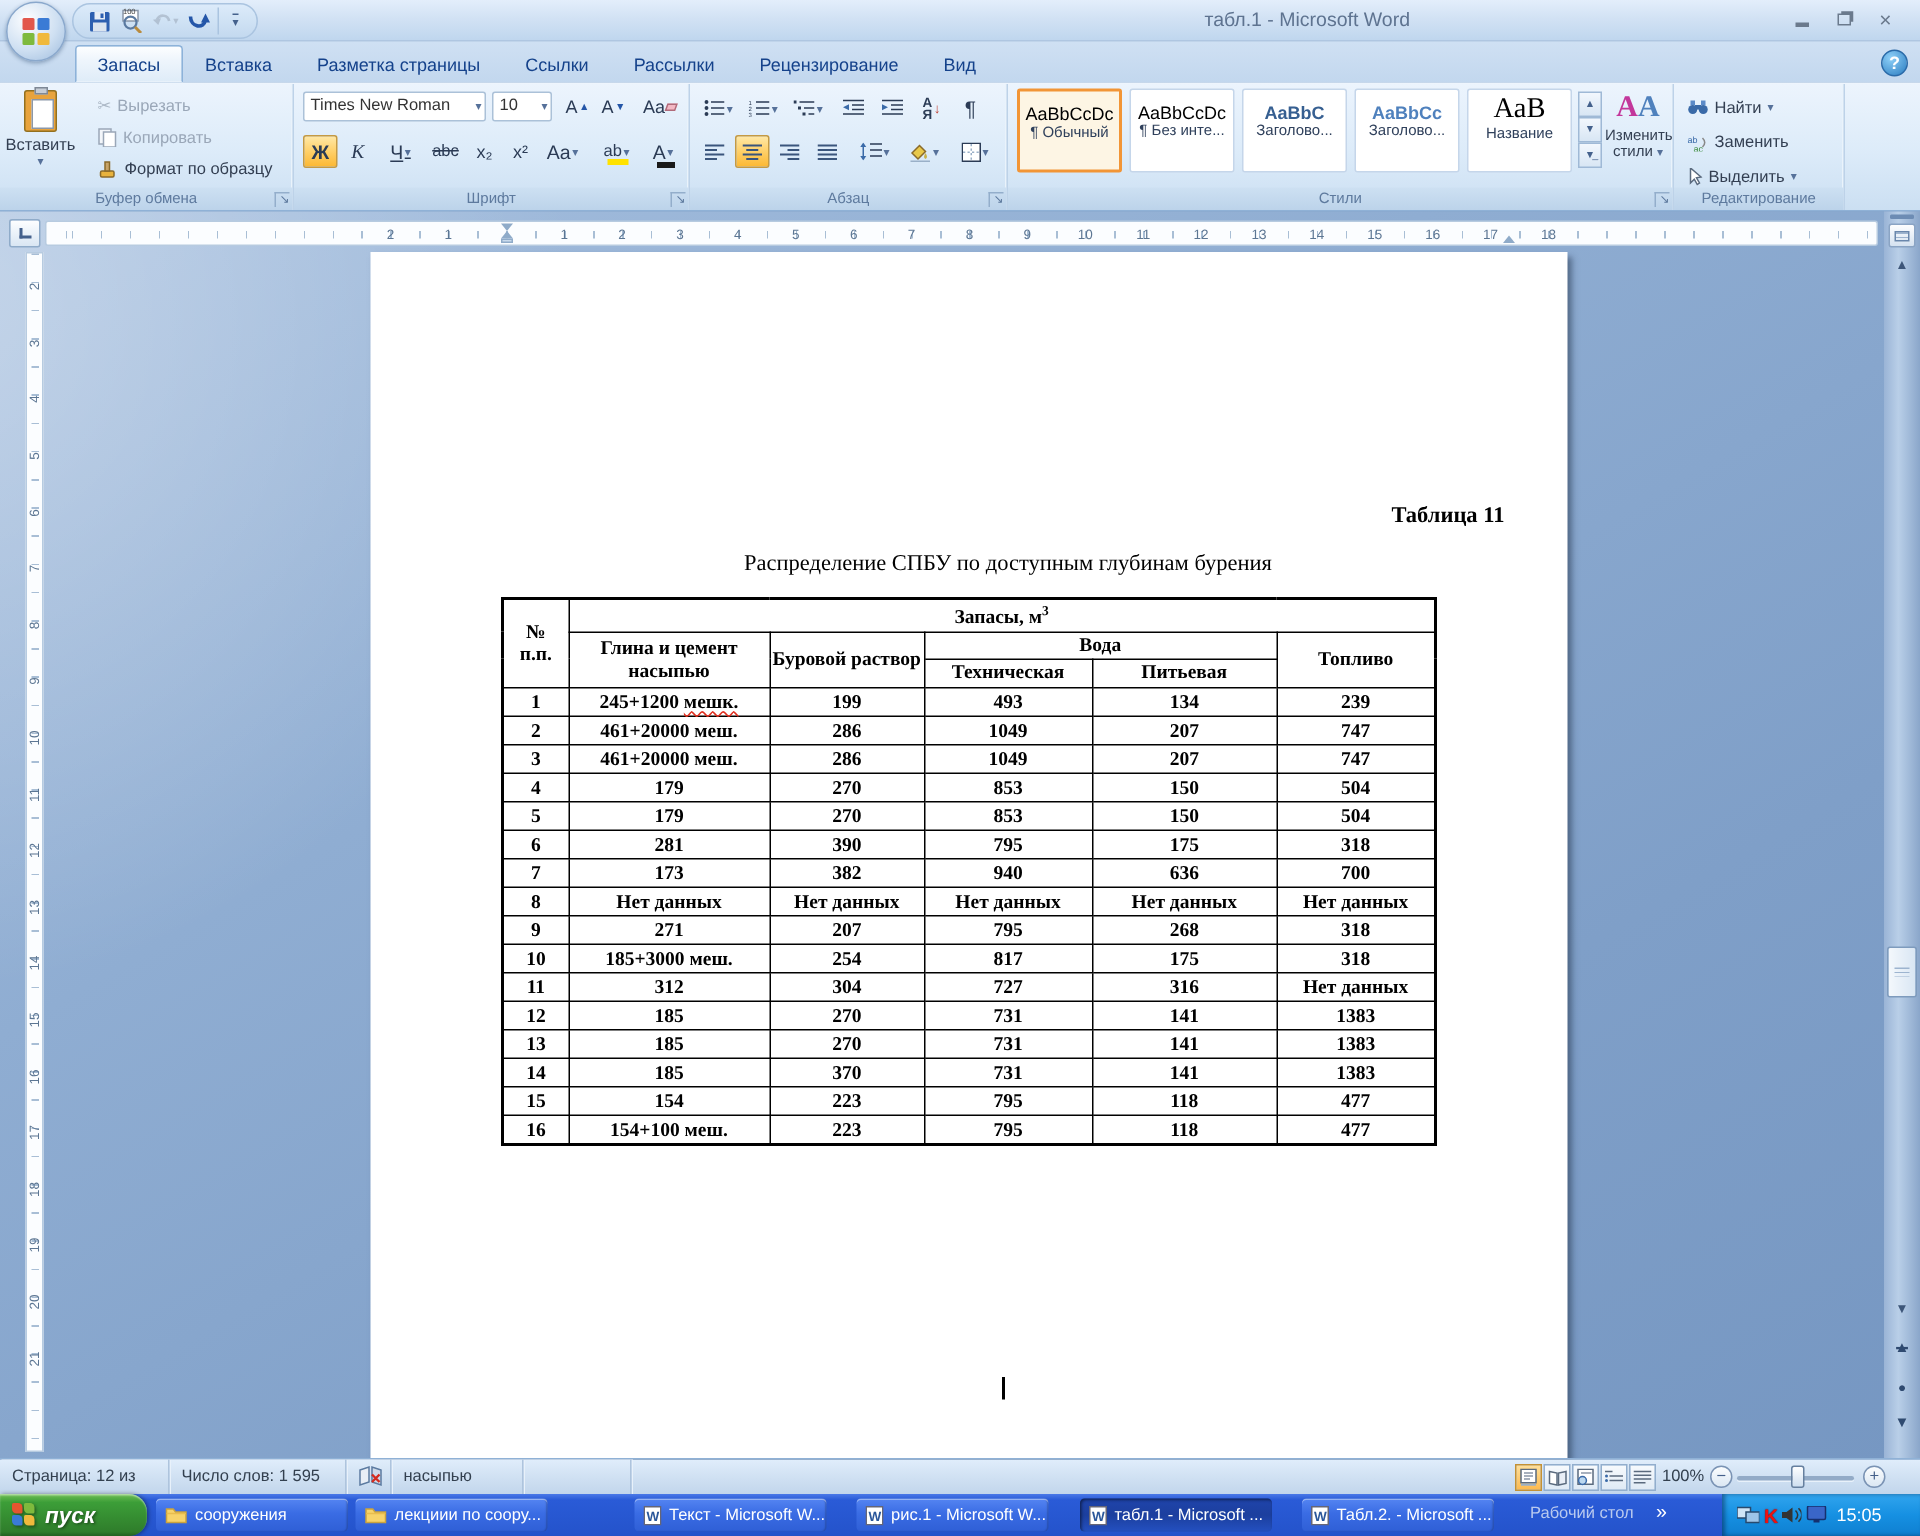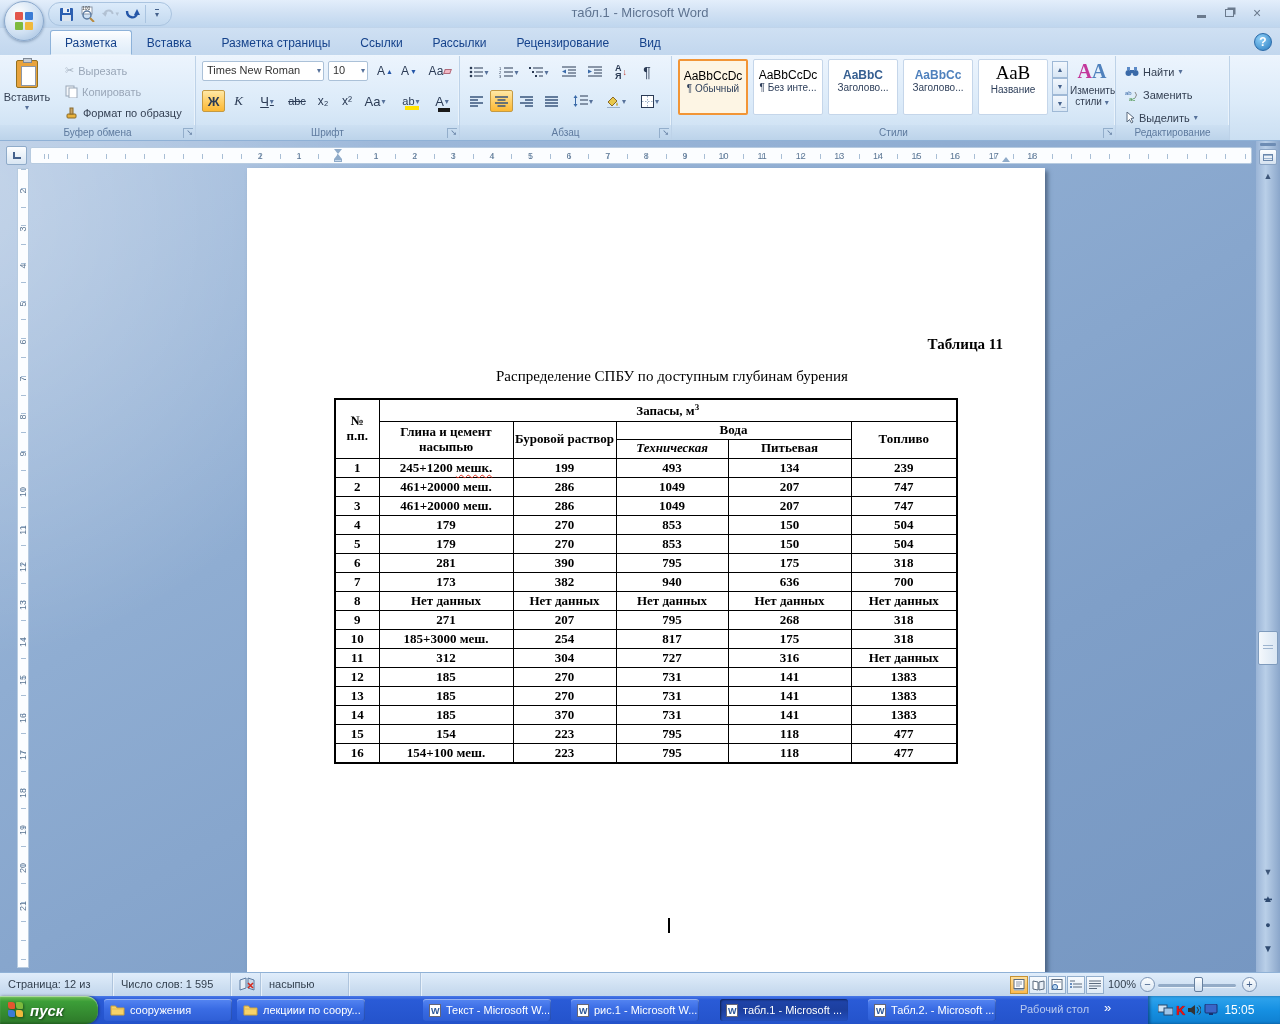--- a/index.html
+++ b/index.html
@@ -15,21 +15,21 @@
     background:radial-gradient(circle at 35% 30%, #fdfeff, #cfe0f2 55%, #9dbbdd);
     border:1px solid #8aa8cc; box-shadow:0 1px 3px rgba(40,70,110,.45); z-index:30; }
   .logo-grid { left:10px; top:10px; width:18px; height:18px; display:grid;
     grid-template-columns:8px 8px; grid-template-rows:8px 8px; gap:2px; }
   .logo-grid i { border-radius:1px; }
   #qat { left:48px; top:2px; height:24px; display:flex; align-items:center; gap:4px;
     padding:0 8px; background:linear-gradient(#dcebfa,#c3d9ef); border-radius:12px;
     border:1px solid #aac4e0; }
   .qat-ic { width:18px; height:18px; display:flex; align-items:center; justify-content:center;
     font-size:13px; color:#5b7aa0; }
-  #win-title { left:340px; top:5px; width:600px; text-align:center; font-size:13px;
+  #win-title { left:340px; top:5px; width:600px; text-align:right; font-size:13px;
     color:#5e7390; }
   .winbtn { top:6px; width:26px; height:15px; text-align:center; color:#6b7a8d;
     font-size:12px; line-height:14px; }
   .minim-bar { display:inline-block; width:9px; height:3px; background:#6b7a8d; margin-top:9px; }
   .restore-ic { display:inline-block; width:9px; height:8px; border:1.5px solid #6b7a8d;
     box-shadow:2px -2px 0 -0.5px #6b7a8d; margin-top:3px; }
 
   
   #tabrow { left:0; top:28px; width:1280px; height:27px;
     background:linear-gradient(#cfe0f3,#c2d7ee); }
@@ -245,21 +245,21 @@
   <div class="logo-grid abs">
     <i style="background:#e2574c"></i>
       <i style="background:#3a7bd5"></i>
       <i style="background:#7eba3d"></i>
       <i style="background:#f0b93c"></i>
   </div>
 </div>
 
 <div id="tabrow" class="abs">
   <div id="tabs">
-      <div class="tab active">Разметка</div>
+      <div class="tab active">Запасы</div>
       <div class="tab">Вставка</div>
       <div class="tab">Разметка страницы</div>
       <div class="tab">Ссылки</div>
       <div class="tab">Рассылки</div>
       <div class="tab">Рецензирование</div>
       <div class="tab">Вид</div>
     </div>
 </div>
 <div id="help-btn" class="abs">?</div>
 
@@ -595,21 +595,21 @@
             </th>
             <th colspan="5" style="height: 22px;">Запасы, м<sup style="font-size: 9px;">3</sup></th>
           </tr>
           <tr>
             <th rowspan="2" colspan="1">Глина и цемент насыпью</th>
             <th rowspan="2" colspan="1">Буровой раствор</th>
             <th rowspan="1" colspan="2" style="height: 18px;">Вода</th>
             <th rowspan="2" colspan="1">Топливо</th>
           </tr>
           <tr>
-            <th style="height: 19px; font-style: italic;">Техническая</th>
+            <th style="height: 19px;">Техническая</th>
             <th style="height: 19px;">Питьевая</th>
           </tr>
         </thead>
         <tbody>
           <tr>
             <td>1</td>
             <td>245+1200 <span class="squiggle">мешк.</span></td>
             <td>199</td>
             <td>493</td>
             <td>134</td>

